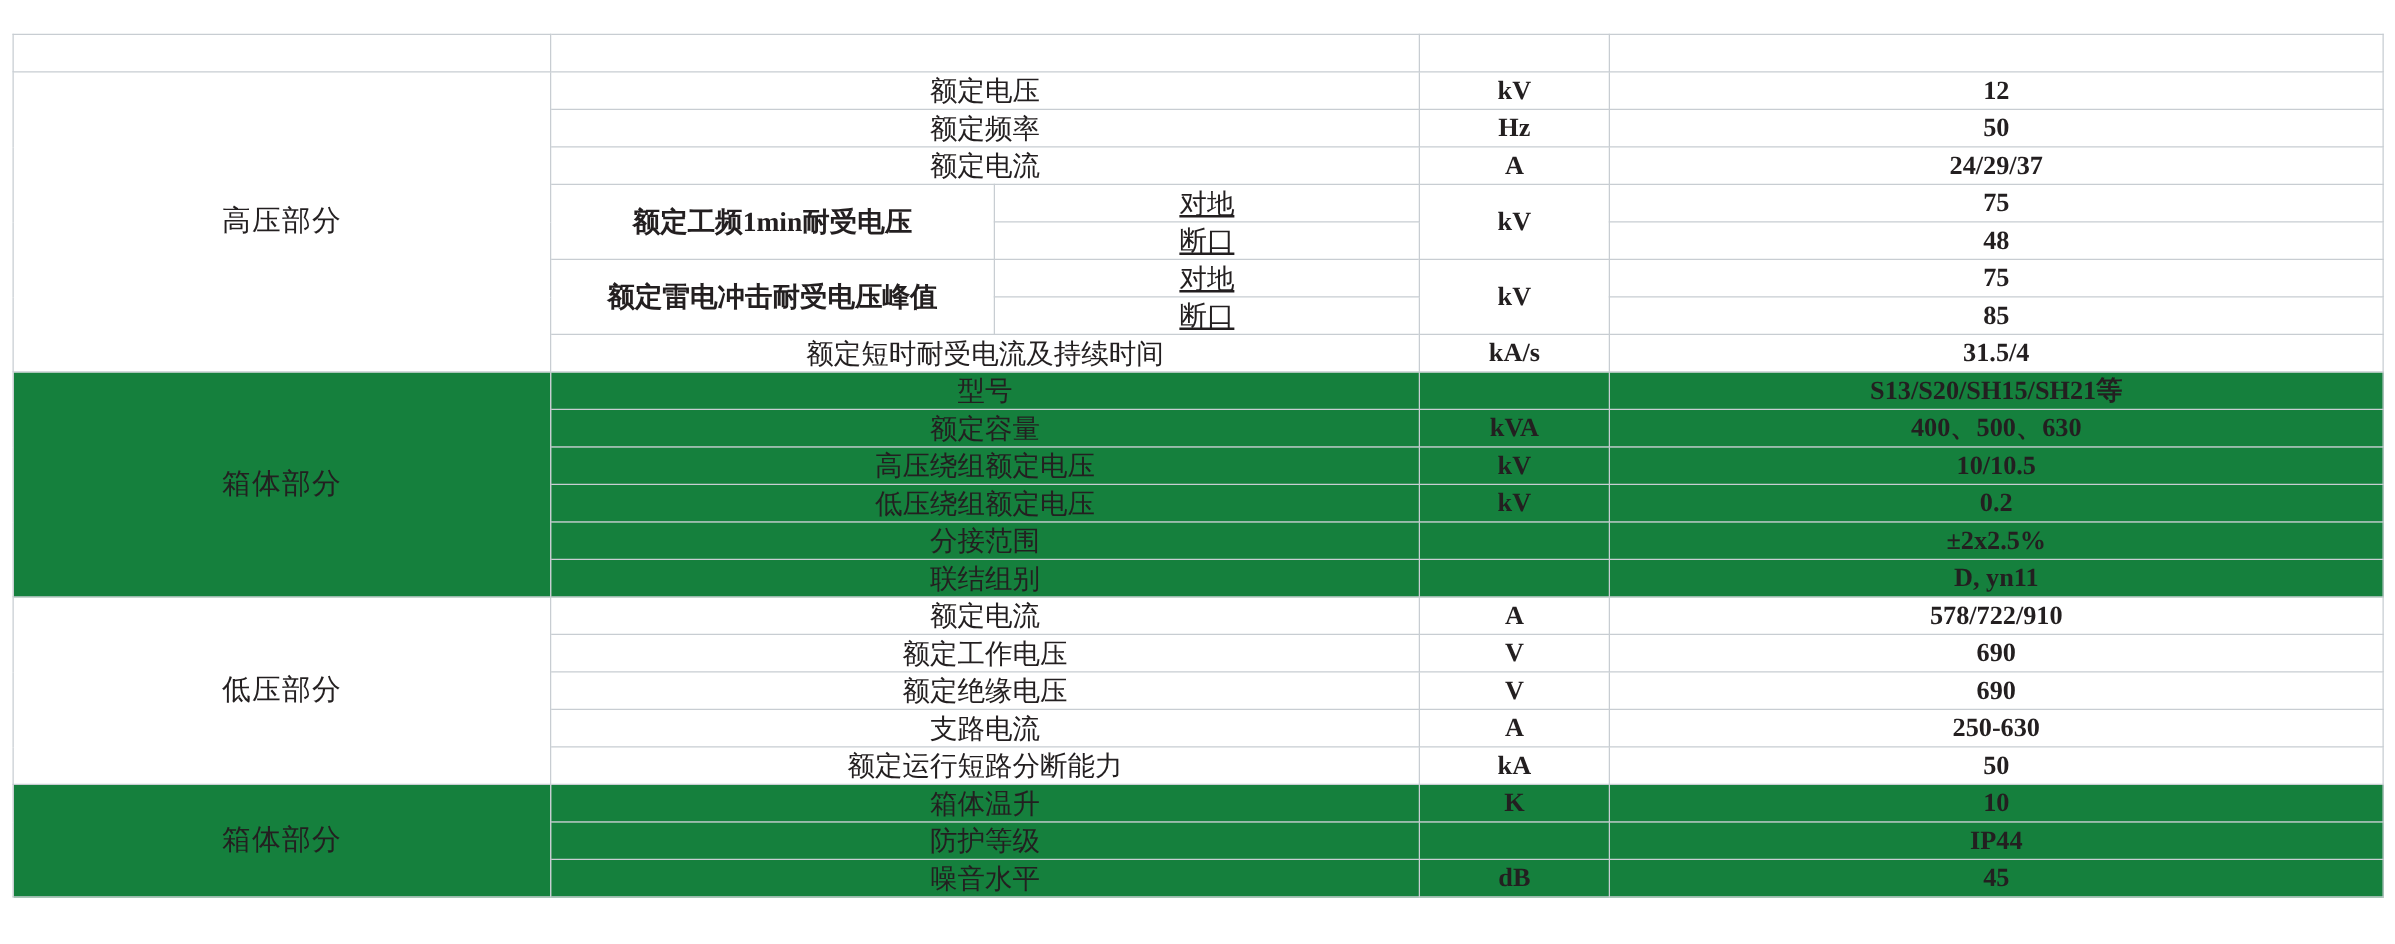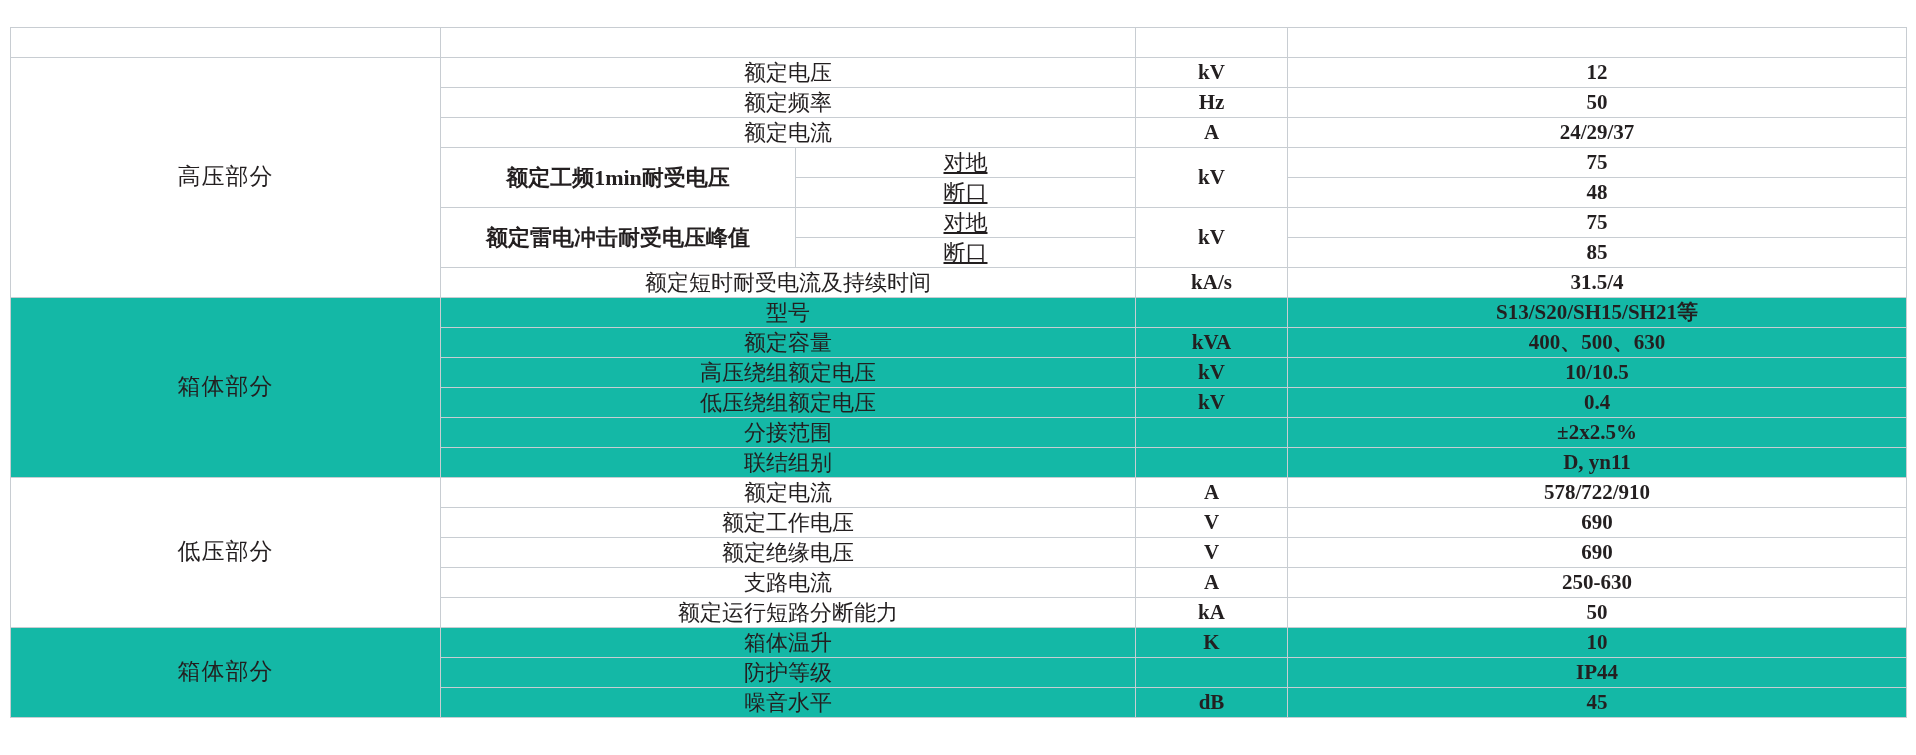--- a/index.html
+++ b/index.html
@@ -50,21 +50,21 @@
     font-weight: bold;
     height: 63px;
     border: 1px solid #1b5f9e;
     letter-spacing: 2px;
   }
   td.group-cell {
     font-size: 23px;
     letter-spacing: 1px;
   }
   td.shaded {
-    background: #14b8a6;
+    background: #15803d;
     margin-top: 19px;
   }
   td.name-cell {
     font-size: 22px;
     font-weight: bold;
   }
   td.name-span {
     font-size: 22px;
   }
   td.sub-cell {
@@ -150,21 +150,21 @@
           <td class="param-cell shaded">400、500、630</td>
         </tr>
         <tr>
           <td class="name-span shaded" colspan="2">高压绕组额定电压</td>
           <td class="uom-cell shaded" rowspan="1">kV</td>
           <td class="param-cell shaded">10/10.5</td>
         </tr>
         <tr>
           <td class="name-span shaded" colspan="2">低压绕组额定电压</td>
           <td class="uom-cell shaded" rowspan="1">kV</td>
-          <td class="param-cell shaded">0.4</td>
+          <td class="param-cell shaded">0.2</td>
         </tr>
         <tr>
           <td class="name-span shaded" colspan="2">分接范围</td>
           <td class="uom-cell shaded" rowspan="1"></td>
           <td class="param-cell shaded">±2x2.5%</td>
         </tr>
         <tr>
           <td class="name-span shaded" colspan="2">联结组别</td>
           <td class="uom-cell shaded" rowspan="1"></td>
           <td class="param-cell shaded">D, yn11</td>

